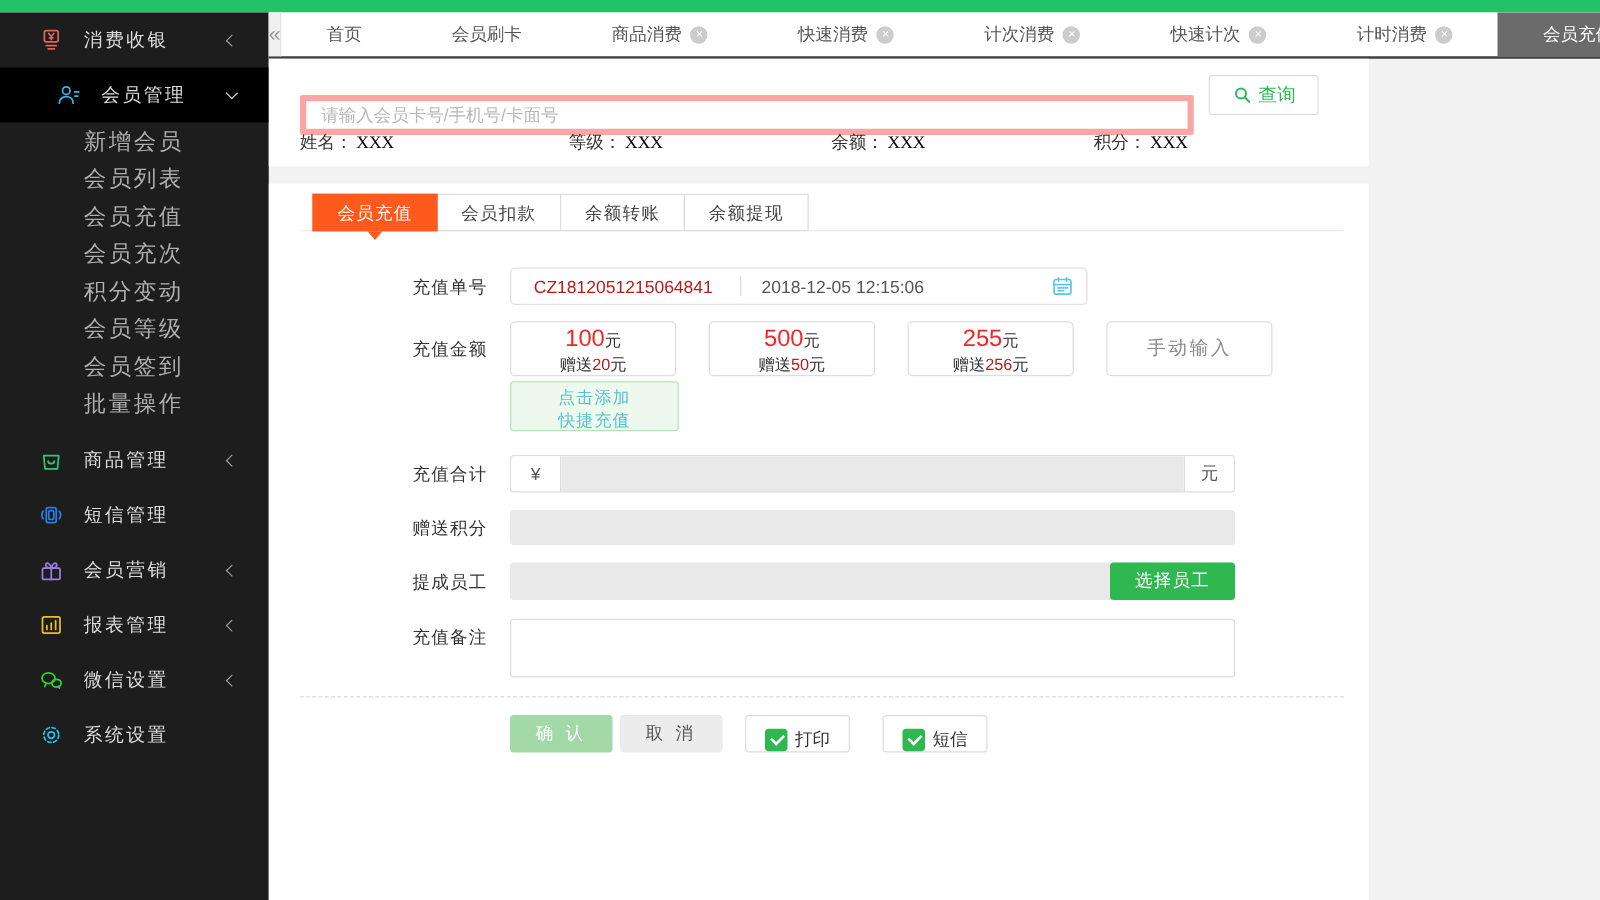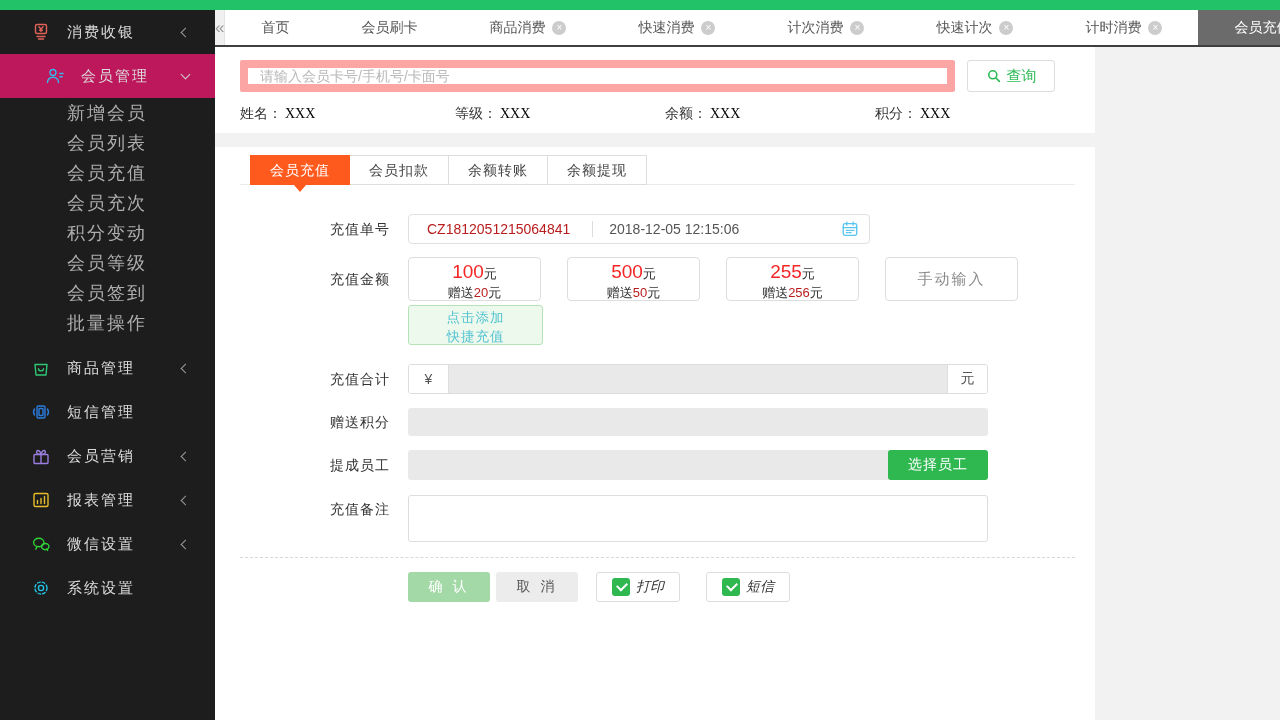--- a/index.html
+++ b/index.html
@@ -5,21 +5,21 @@
   * { margin:0; padding:0; box-sizing:border-box; }
   html,body { width:1280px; height:720px; overflow:hidden; }
   body { font-family:"Liberation Sans","DejaVu Sans",sans-serif; background:#f2f2f2; position:relative; }
 
   
   .topstrip { position:absolute; left:0; top:0; width:1280px; height:10px; background:#22c368; }
 
   
   .sidebar { position:absolute; left:0; top:10px; width:215px; height:710px; background:#1d1d1d; }
   .mitem { position:relative; height:44px; display:flex; align-items:center; padding-left:30px; cursor:pointer; }
-  .mitem.active { background:#be185d;padding-left:44px; }
+  .mitem.active { background:#000000;padding-left:44px; }
   .micon { width:22px; height:22px; display:flex; align-items:center; justify-content:center; }
   .micon svg { width:20px; height:20px; stroke:currentColor; fill:none; stroke-width:1.4; stroke-linecap:round; stroke-linejoin:round; }
   .mlabel { margin-left:15px; font-size:15px; color:#dcdcdc; letter-spacing:2px; }
   .chev { position:absolute; right:26px; width:7px; height:7px; border-left:1.5px solid #9a9a9a; border-bottom:1.5px solid #9a9a9a; transform:rotate(45deg); }
   .chev.down { transform:rotate(-45deg); border-color:#cfcfcf; margin-top:-3px; }
   .submenu { padding:0; }
   .smitem { height:30px; line-height:30px; padding-left:67px; font-size:18px; color:#aeaeae; letter-spacing:2px; cursor:pointer; }
   .sb-bottom { margin-top:8px; }
 
   
@@ -27,21 +27,21 @@
   .collapse { width:48px; background:#f0f0f0; border-right:1px solid #e3e3e3; display:flex; align-items:center; justify-content:center; color:#999; font-size:17px; cursor:pointer; }
   .collapse::before { content:"\00AB"; }
   .ttab { display:flex; align-items:center; padding:0 36px; font-size:14px; color:#555; cursor:pointer; white-space:nowrap; }
   .ttab.active { background:#6b6b6b; color:#fff; }
   .tclose { display:inline-flex; align-items:center; justify-content:center; width:14px; height:14px; margin-left:7px; border-radius:50%; background:#ccc; color:#fff; font-size:10px; line-height:1; }
   .tclose::before { content:"\00D7"; }
   .ttab.active .tclose { background:#9c9c9c; }
 
   
   .search-panel { position:absolute; left:215px; top:47px; width:880px; height:86px; background:#fff; }
-  .search-input { position:absolute; left:25px; top:13px; width:715px; height:32px; border:8px solid #fca5a5; border-radius:2px; padding:0 12px; font-size:14px; color:#333; outline:none; }
+  .search-input { position:absolute; left:25px; top:29px; width:715px; height:32px; border:5px solid #fca5a5; border-radius:2px; padding:0 12px; font-size:14px; color:#333; outline:none; }
   .search-input::placeholder { color:#b8b8b8; }
   .search-btn { position:absolute; left:752px; top:13px; width:88px; height:32px; background:#fff; border:1px solid #ddd; border-radius:3px; display:flex; align-items:center; justify-content:center; gap:5px; color:#2cb955; font-size:15px; cursor:pointer; }
   .search-btn svg { width:16px; height:16px; stroke:#2cb955; fill:none; stroke-width:2; stroke-linecap:round; }
   .mi-row { position:absolute; top:58px; left:0; width:100%; height:20px; font-size:14px; }
   .mi { position:absolute; }
   .mi-l { color:#333; }
   .mi-v { color:#000000; margin-left:3px;font-family:Liberation Serif, serif; }
   .mi0 { left:25px; } .mi1 { left:240px; } .mi2 { left:450px; } .mi3 { left:660px; }
 
   
@@ -91,21 +91,21 @@
 
   
   .lab-remark { top:352px; line-height:20px;text-align:right; }
   .remark-input { position:absolute; left:193px; top:348px; width:580px; height:47px; border:1px solid #ddd; border-radius:3px; resize:none; outline:none; padding:6px 10px; font-size:14px; font-family:inherit; }
 
   .dash-divider { position:absolute; left:25px; top:410px; width:835px; border-top:1px dashed #d8d8d8; }
 
   
   .btn-confirm { position:absolute; left:193px; top:425px; width:82px; height:30px; background:#a3d9a7; color:#fff; border:none; border-radius:3px; font-size:14px; letter-spacing:3px; cursor:pointer; }
   .btn-cancel { position:absolute; left:281px; top:425px; width:82px; height:30px; background:#ececec; color:#555; border:none; border-radius:3px; font-size:14px; letter-spacing:3px; cursor:pointer; }
-  .chk-box { position:absolute; top:425px; width:84px; height:30px; border:1px solid #ddd; border-radius:3px; background:#fff; display:flex; align-items:center; justify-content:center; gap:6px; cursor:pointer; font-size:14px; color:#333;font-style:italic; }
+  .chk-box { position:absolute; top:425px; width:84px; height:30px; border:1px solid #ddd; border-radius:3px; background:#fff; display:flex; align-items:flex-end; justify-content:center; gap:6px; cursor:pointer; font-size:14px; color:#333; }
   .chk-print { left:381px; } .chk-sms { left:491px; }
   .cbx { position:relative; width:18px; height:18px; background:#2fb750; border-radius:3px; }
   .cbx::after { content:""; position:absolute; left:4.5px; top:3.5px; width:8px; height:5px; border-left:2px solid #fff; border-bottom:2px solid #fff; transform:rotate(-45deg); }
 </style>
 </head>
 <body>
 
 <div class="topstrip"></div>
 
 <div class="sidebar">

